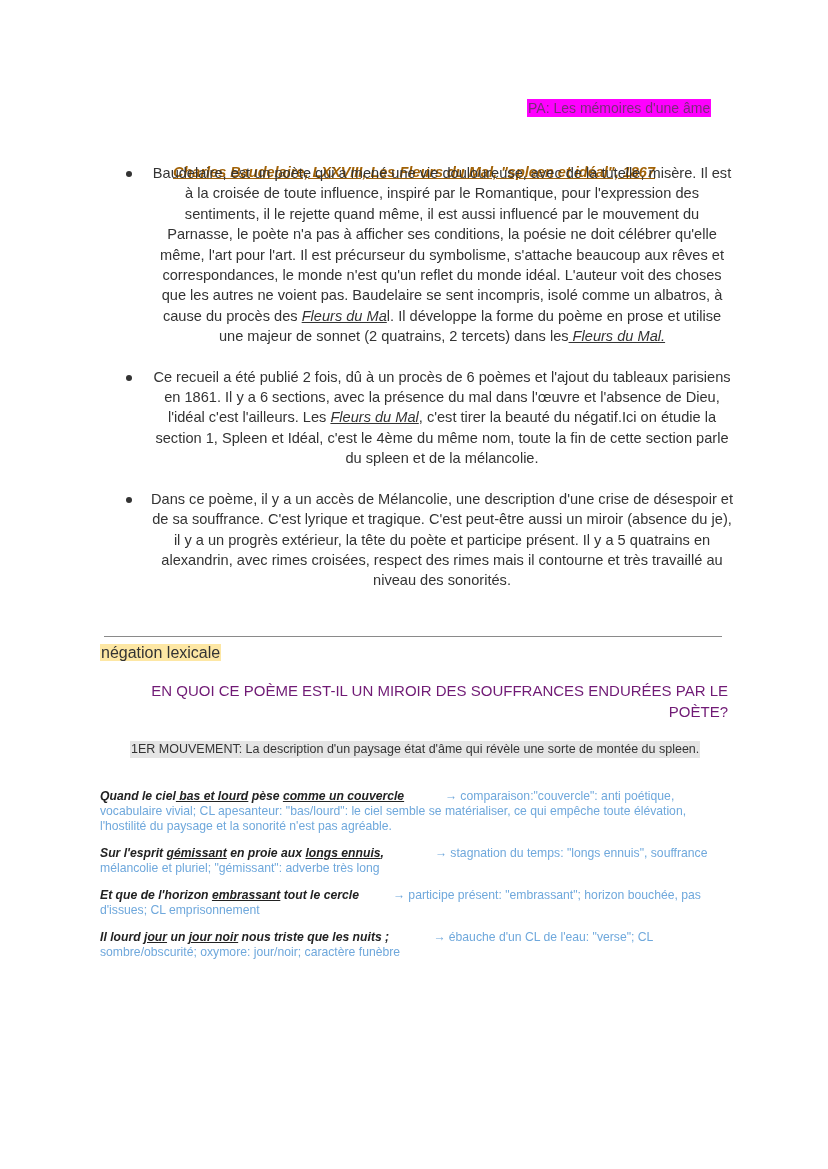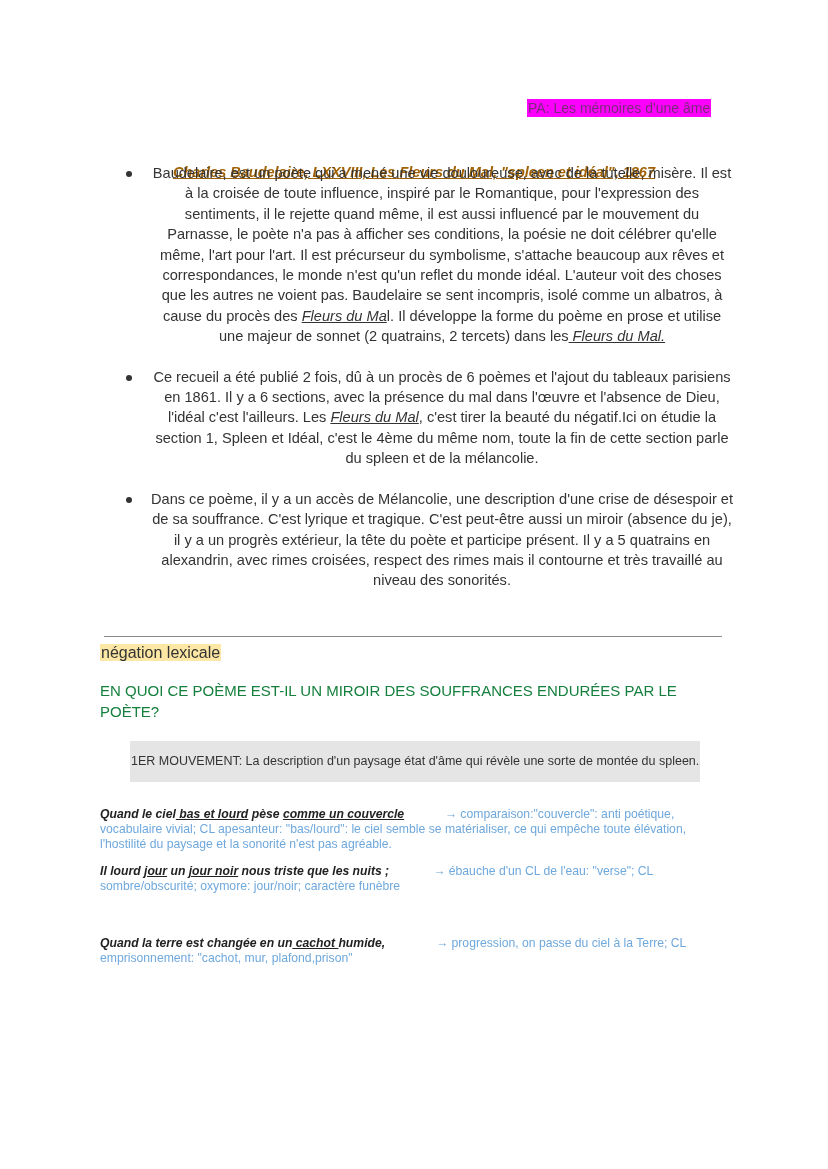--- a/index.html
+++ b/index.html
@@ -26,30 +26,30 @@
   .bullet .ul-it { font-style: italic; text-decoration: underline; }
 
   .hrule { position: absolute; left: 104px; top: 636px; width: 618px; height: 1px; background: #8a8a8a; }
 
   .neg-tag {
     position: absolute; left: 100px; top: 644px;
     background: #fde7a4; color: #333; font-size: 16px; line-height: 17px; padding: 0 1px;
   }
 
   .question {
-    position: absolute; left: 100px; top: 680px; width: 628px; text-align: left;
-    color: #15803d; font-size: 15px; line-height: 21px;
+    position: absolute; left: 100px; top: 680px; width: 628px; text-align: right;
+    color: #701a75; font-size: 15px; line-height: 21px;
   }
 
   .movement {
     position: absolute; top: 741px; left: 130px;
-    background: #e5e5e5; color: #333; font-size: 12.5px; line-height: 17px; padding: 12px 1px;
+    background: #e5e5e5; color: #333; font-size: 12.5px; line-height: 17px; padding: 0 1px;
   }
 
-  .verses { position: absolute; left: 100px; top: 789px; width: 628px; margin-top: 18px; }
+  .verses { position: absolute; left: 100px; top: 789px; width: 628px; }
   .verse { position: relative; font-size: 12.2px; line-height: 15px; margin-bottom: 12px; }
   .verse .line { font-weight: bold; font-style: italic; color: #222; }
   .verse .line u { text-decoration: underline; }
   .verse .note { color: #6fa8dc; }
   .gap { height: 30px; }
 </style>
 </head>
 <body>
 
 <div class="page">
@@ -79,21 +79,24 @@
 
   <div class="question">EN QUOI CE POÈME EST-IL UN MIROIR DES SOUFFRANCES ENDURÉES PAR LE POÈTE?</div>
 
   <span class="movement">1ER MOUVEMENT: La description d'un paysage état d'âme qui révèle une sorte de montée du spleen.</span>
 
   <div class="verses">
     <div class="verse">
       <span class="line"><span>Quand le ciel</span><u> bas et lourd</u><span> pèse </span><u>comme un couvercle</u><span></span></span><span style="white-space:pre">            </span><span class="note">→ comparaison:"couvercle": anti poétique, vocabulaire vivial; CL apesanteur: "bas/lourd": le ciel semble se matérialiser, ce qui empêche toute élévation, l'hostilité du paysage et la sonorité n'est pas agréable.</span>
     </div>
     <div class="verse">
+      <span class="line"><span>Sur l'esprit </span><u>gémissant</u><span> en proie aux </span><u>longs ennuis</u><span>,</span></span><span style="white-space:pre">               </span><span class="note">→ stagnation du temps: "longs ennuis", souffrance mélancolie et pluriel; "gémissant": adverbe très long</span>
+    </div>
+    <div class="verse">
+      <span class="line"><span>Et que de l'horizon </span><u>embrassant</u><span> tout le cercle</span></span><span style="white-space:pre">          </span><span class="note">→ participe présent: "embrassant"; horizon bouchée, pas d'issues; CL emprisonnement</span>
+    </div>
+    <div class="verse">
       <span class="line"><span>Il lourd </span><u>jour</u><span> un </span><u>jour noir</u><span> nous triste que les nuits ;</span></span><span style="white-space:pre">             </span><span class="note">→ ébauche d'un CL de l'eau: "verse"; CL sombre/obscurité; oxymore: jour/noir; caractère funèbre</span>
     </div>
     <div class="gap"></div>
-    <div class="verse">
-      <span class="line"><span>Quand la terre est changée en un</span><u> cachot </u><span>humide,</span></span><span style="white-space:pre">               </span><span class="note">→ progression, on passe du ciel à la Terre; CL emprisonnement: "cachot, mur, plafond,prison"</span>
-    </div>
   </div>
 
 </div>
 
 </body></html>

